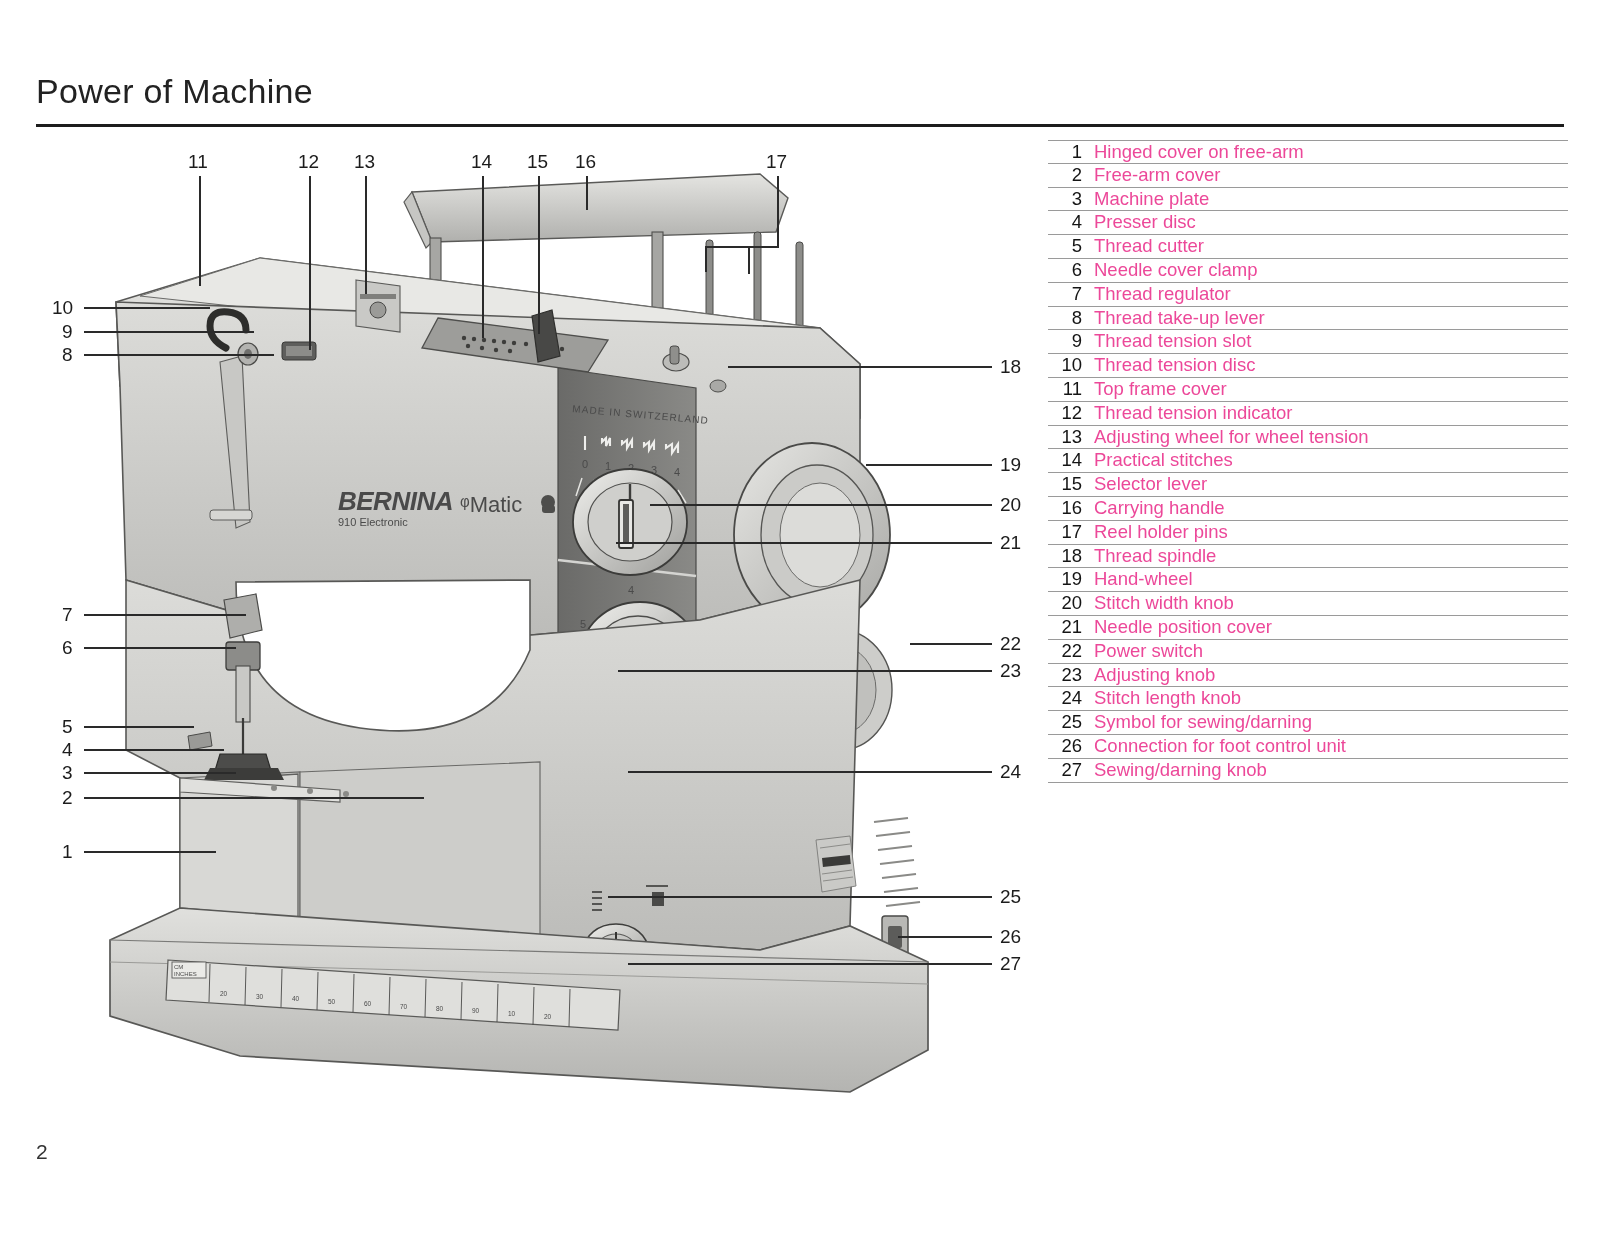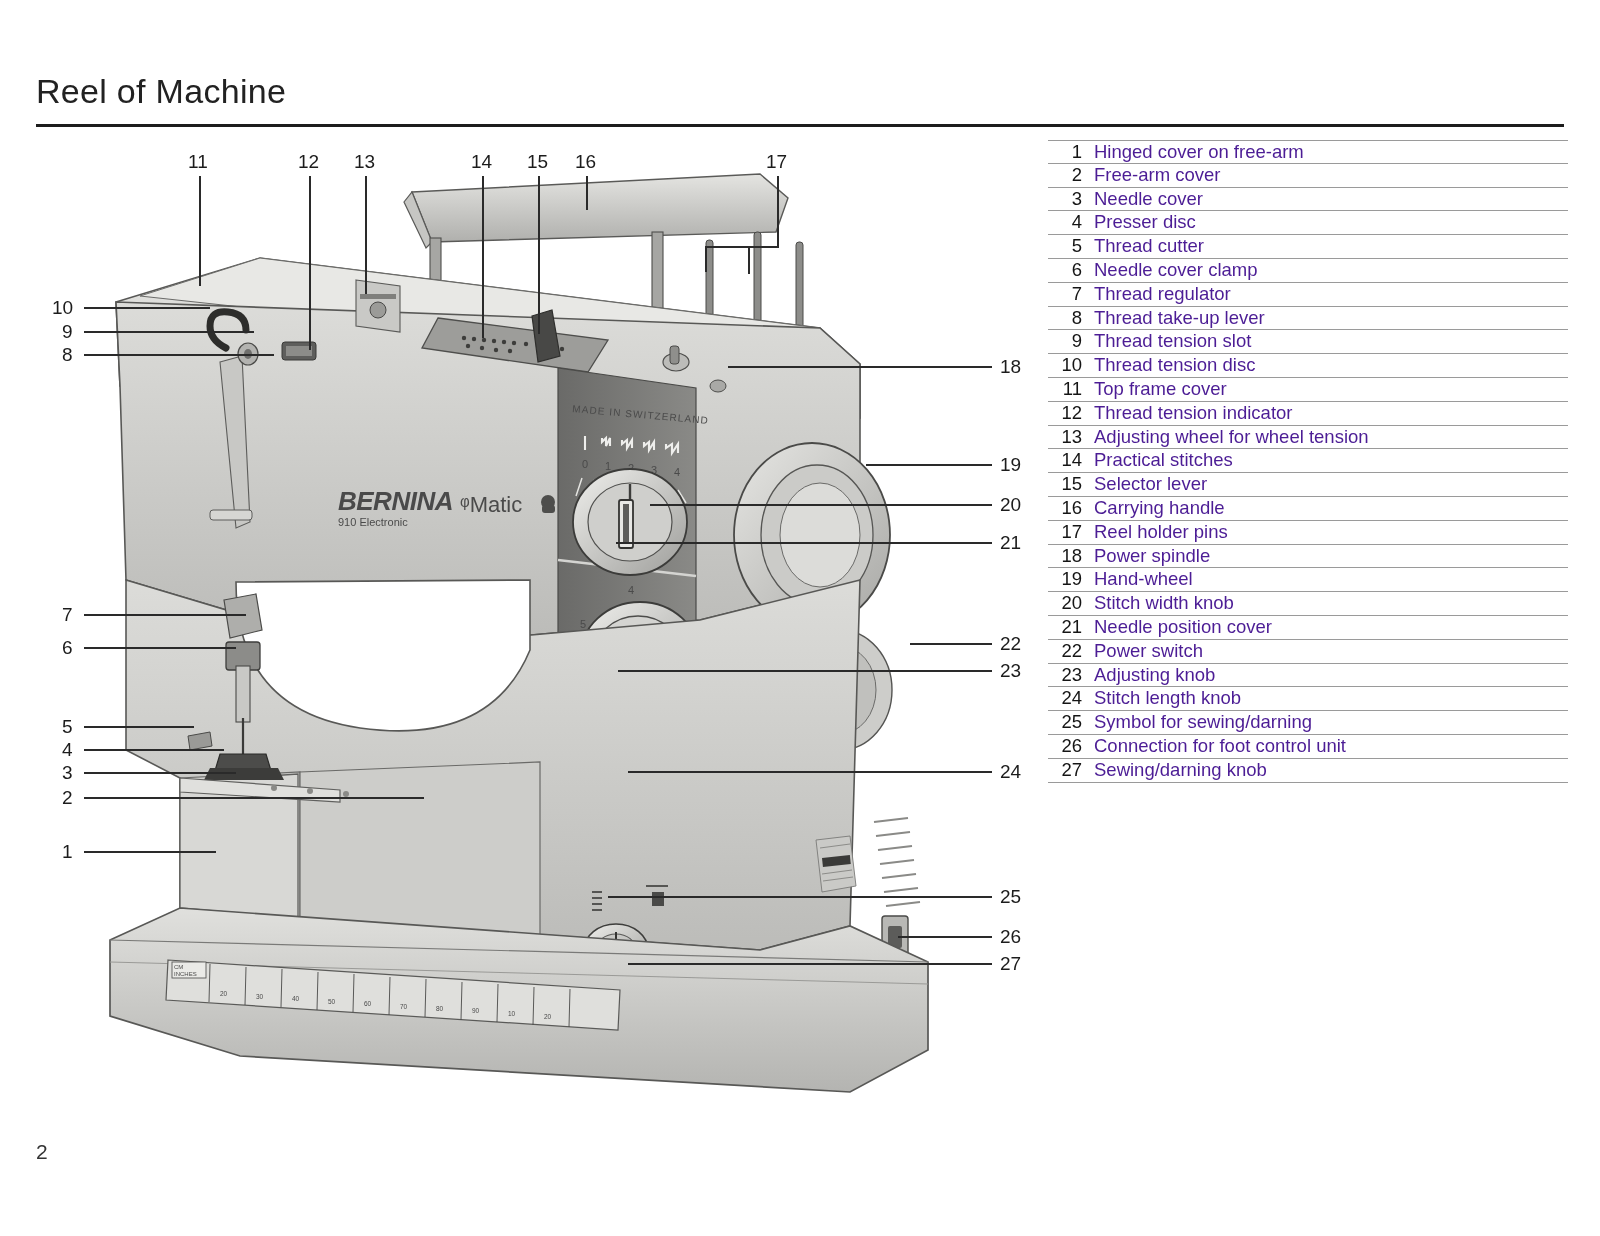--- a/index.html
+++ b/index.html
@@ -57,21 +57,21 @@
     text-align: right;
     font-size: 18.5px;
     font-weight: 400;
     flex: none;
     color: #151515;
   }
   .part-label {
     margin-left: 12px;
     font-size: 18.5px;
     font-weight: 400;
-    color: #4c1d95;
+    color: #ec4899;
     white-space: nowrap;
   }
 
   
   .callout {
     position: absolute;
     font-size: 19px;
     color: #1c1c1c;
     line-height: 1;
   }
@@ -102,21 +102,21 @@
   #machine-figure svg { display: block; }
 
   .fig-text {
     font-family: "Liberation Sans", sans-serif;
     fill: #4a4a4a;
   }
 </style>
 </head>
 <body>
 
-<div id="page-title">Reel of Machine</div>
+<div id="page-title">Power of Machine</div>
 <div id="title-rule"></div>
 
 <div id="machine-figure">
 <svg width="960" height="950" viewBox="0 0 960 950" xmlns="http://www.w3.org/2000/svg">
   <defs>
     <linearGradient id="gBodyTop" x1="0" y1="0" x2="1" y2="1">
       <stop offset="0%" stop-color="#e3e3e0"></stop>
       <stop offset="60%" stop-color="#cfcfcc"></stop>
       <stop offset="100%" stop-color="#b9b9b6"></stop>
     </linearGradient>
@@ -516,21 +516,21 @@
     <div class="part-row">
       <span class="part-num">1</span>
       <span class="part-label">Hinged cover on free-arm</span>
     </div>
     <div class="part-row">
       <span class="part-num">2</span>
       <span class="part-label">Free-arm cover</span>
     </div>
     <div class="part-row">
       <span class="part-num">3</span>
-      <span class="part-label">Needle cover</span>
+      <span class="part-label">Machine plate</span>
     </div>
     <div class="part-row">
       <span class="part-num">4</span>
       <span class="part-label">Presser disc</span>
     </div>
     <div class="part-row">
       <span class="part-num">5</span>
       <span class="part-label">Thread cutter</span>
     </div>
     <div class="part-row">
@@ -576,21 +576,21 @@
     <div class="part-row">
       <span class="part-num">16</span>
       <span class="part-label">Carrying handle</span>
     </div>
     <div class="part-row">
       <span class="part-num">17</span>
       <span class="part-label">Reel holder pins</span>
     </div>
     <div class="part-row">
       <span class="part-num">18</span>
-      <span class="part-label">Power spindle</span>
+      <span class="part-label">Thread spindle</span>
     </div>
     <div class="part-row">
       <span class="part-num">19</span>
       <span class="part-label">Hand-wheel</span>
     </div>
     <div class="part-row">
       <span class="part-num">20</span>
       <span class="part-label">Stitch width knob</span>
     </div>
     <div class="part-row">

